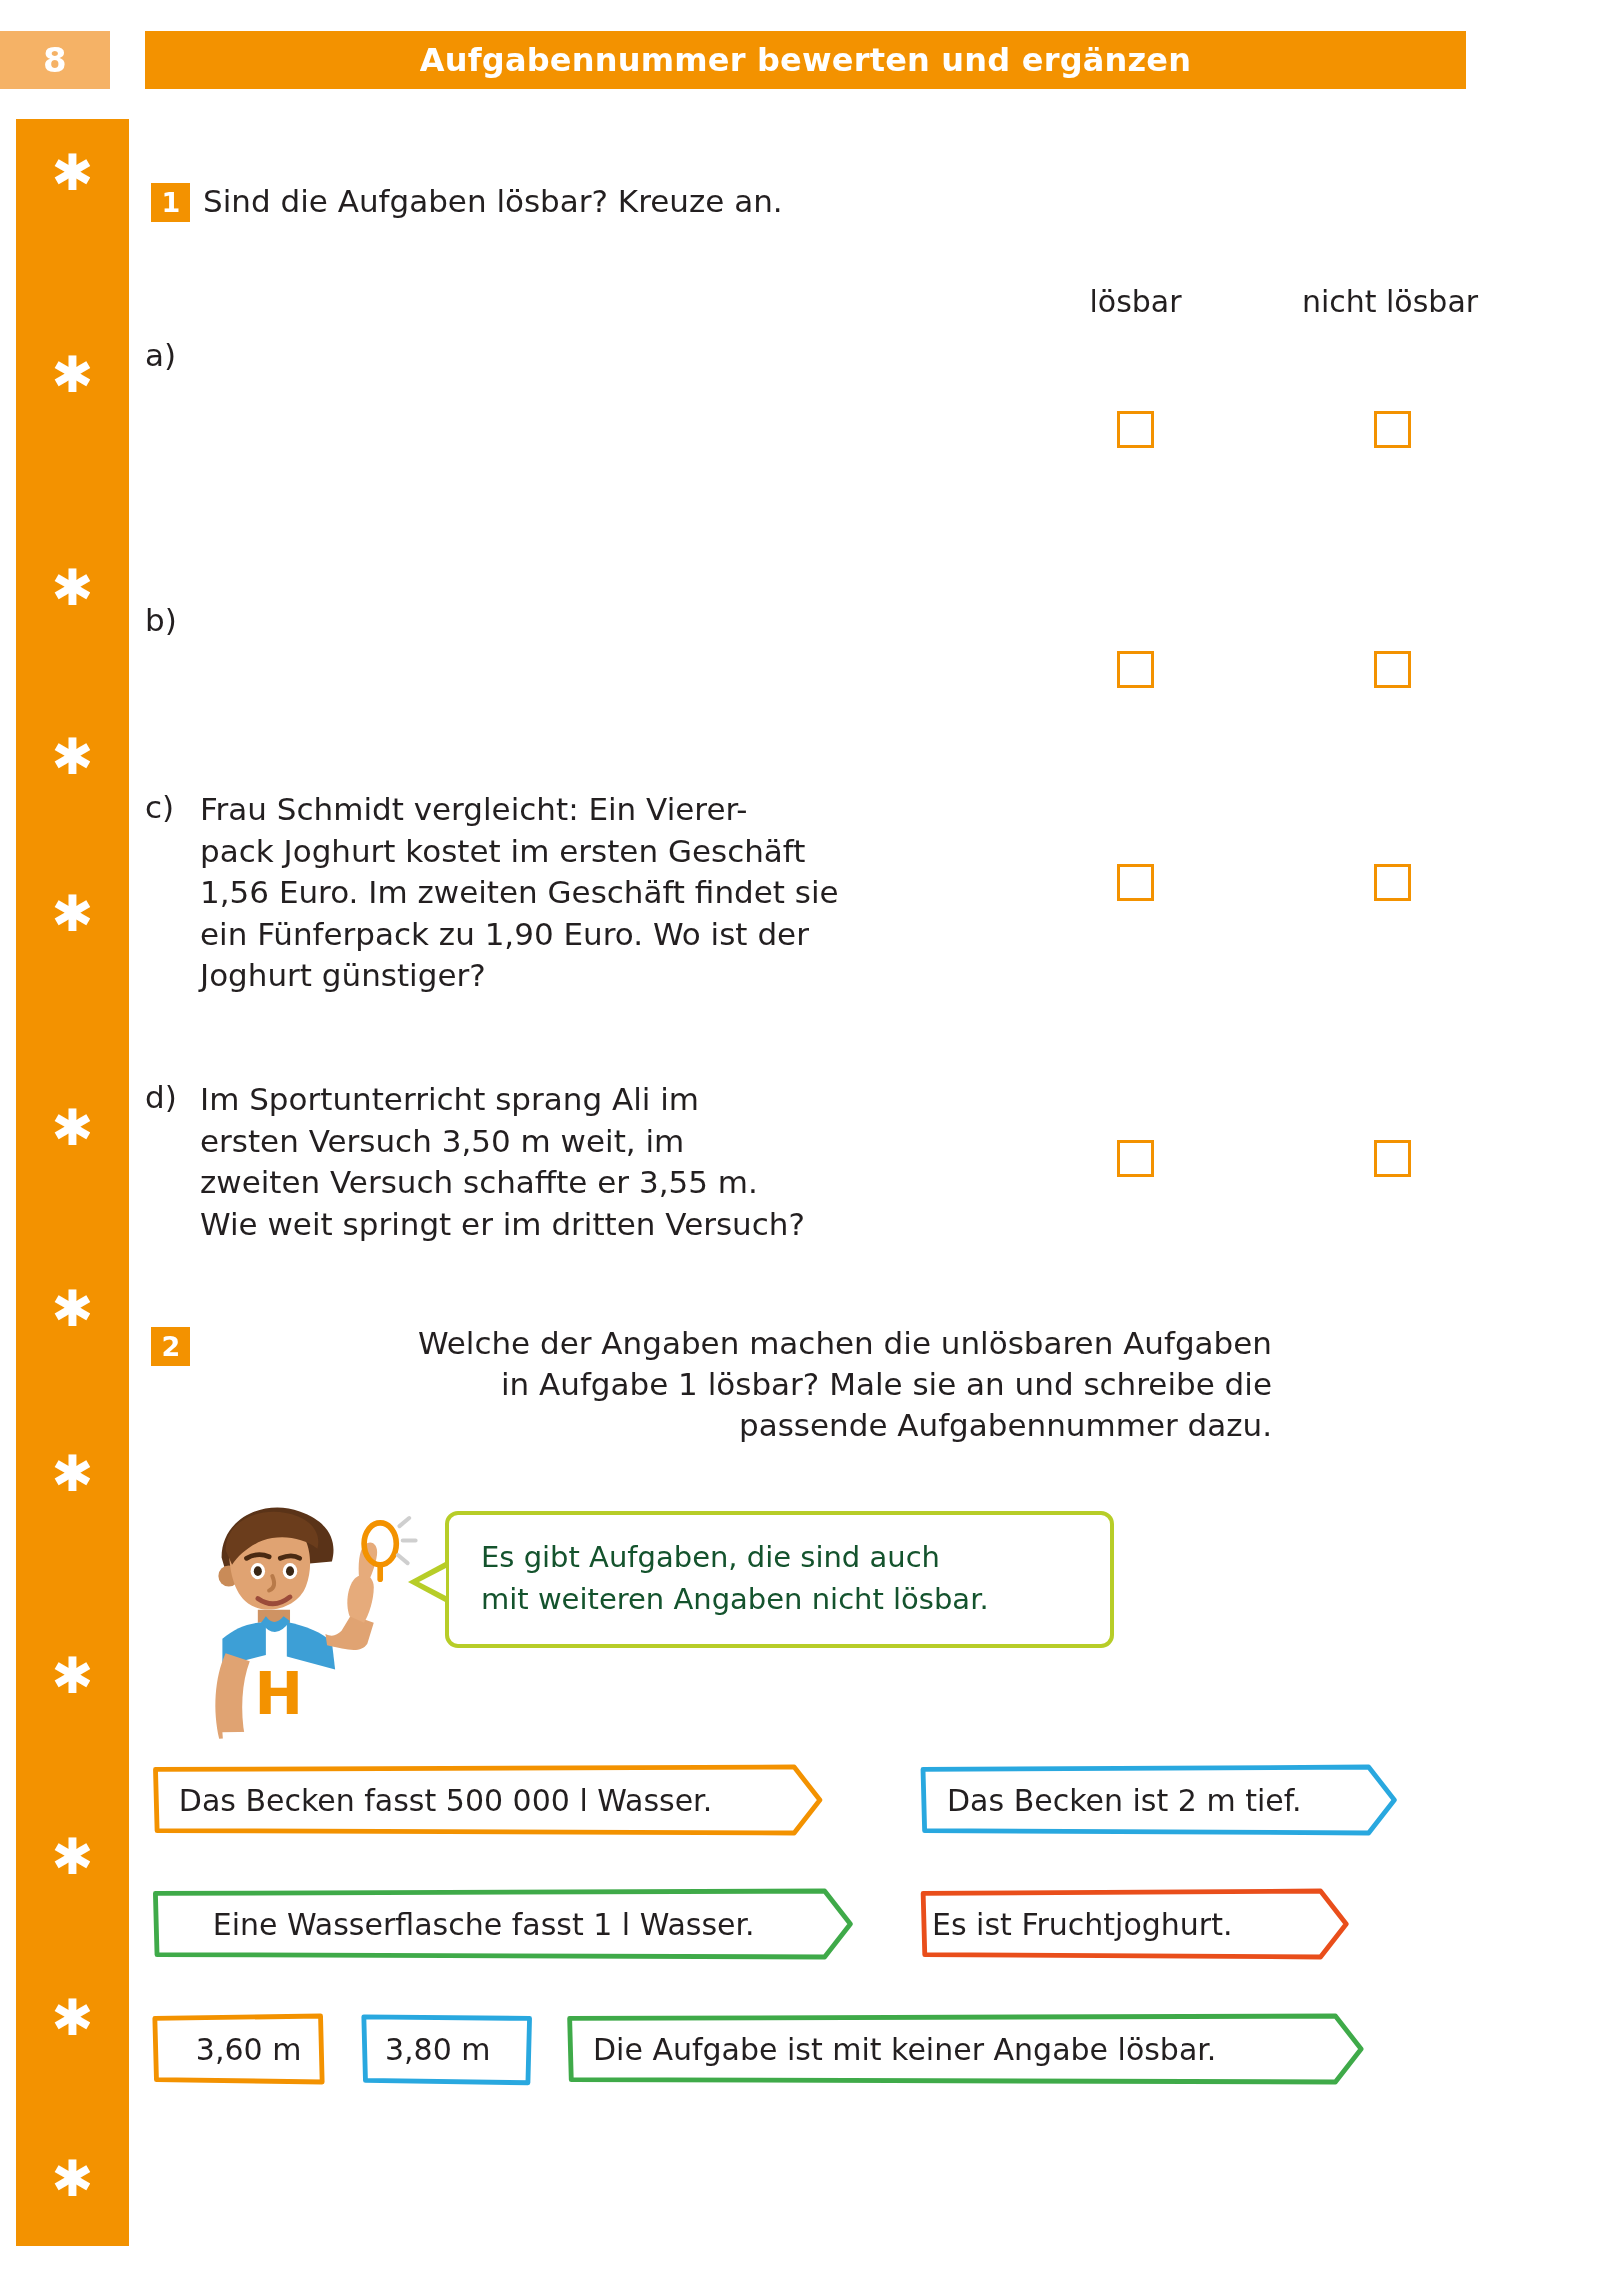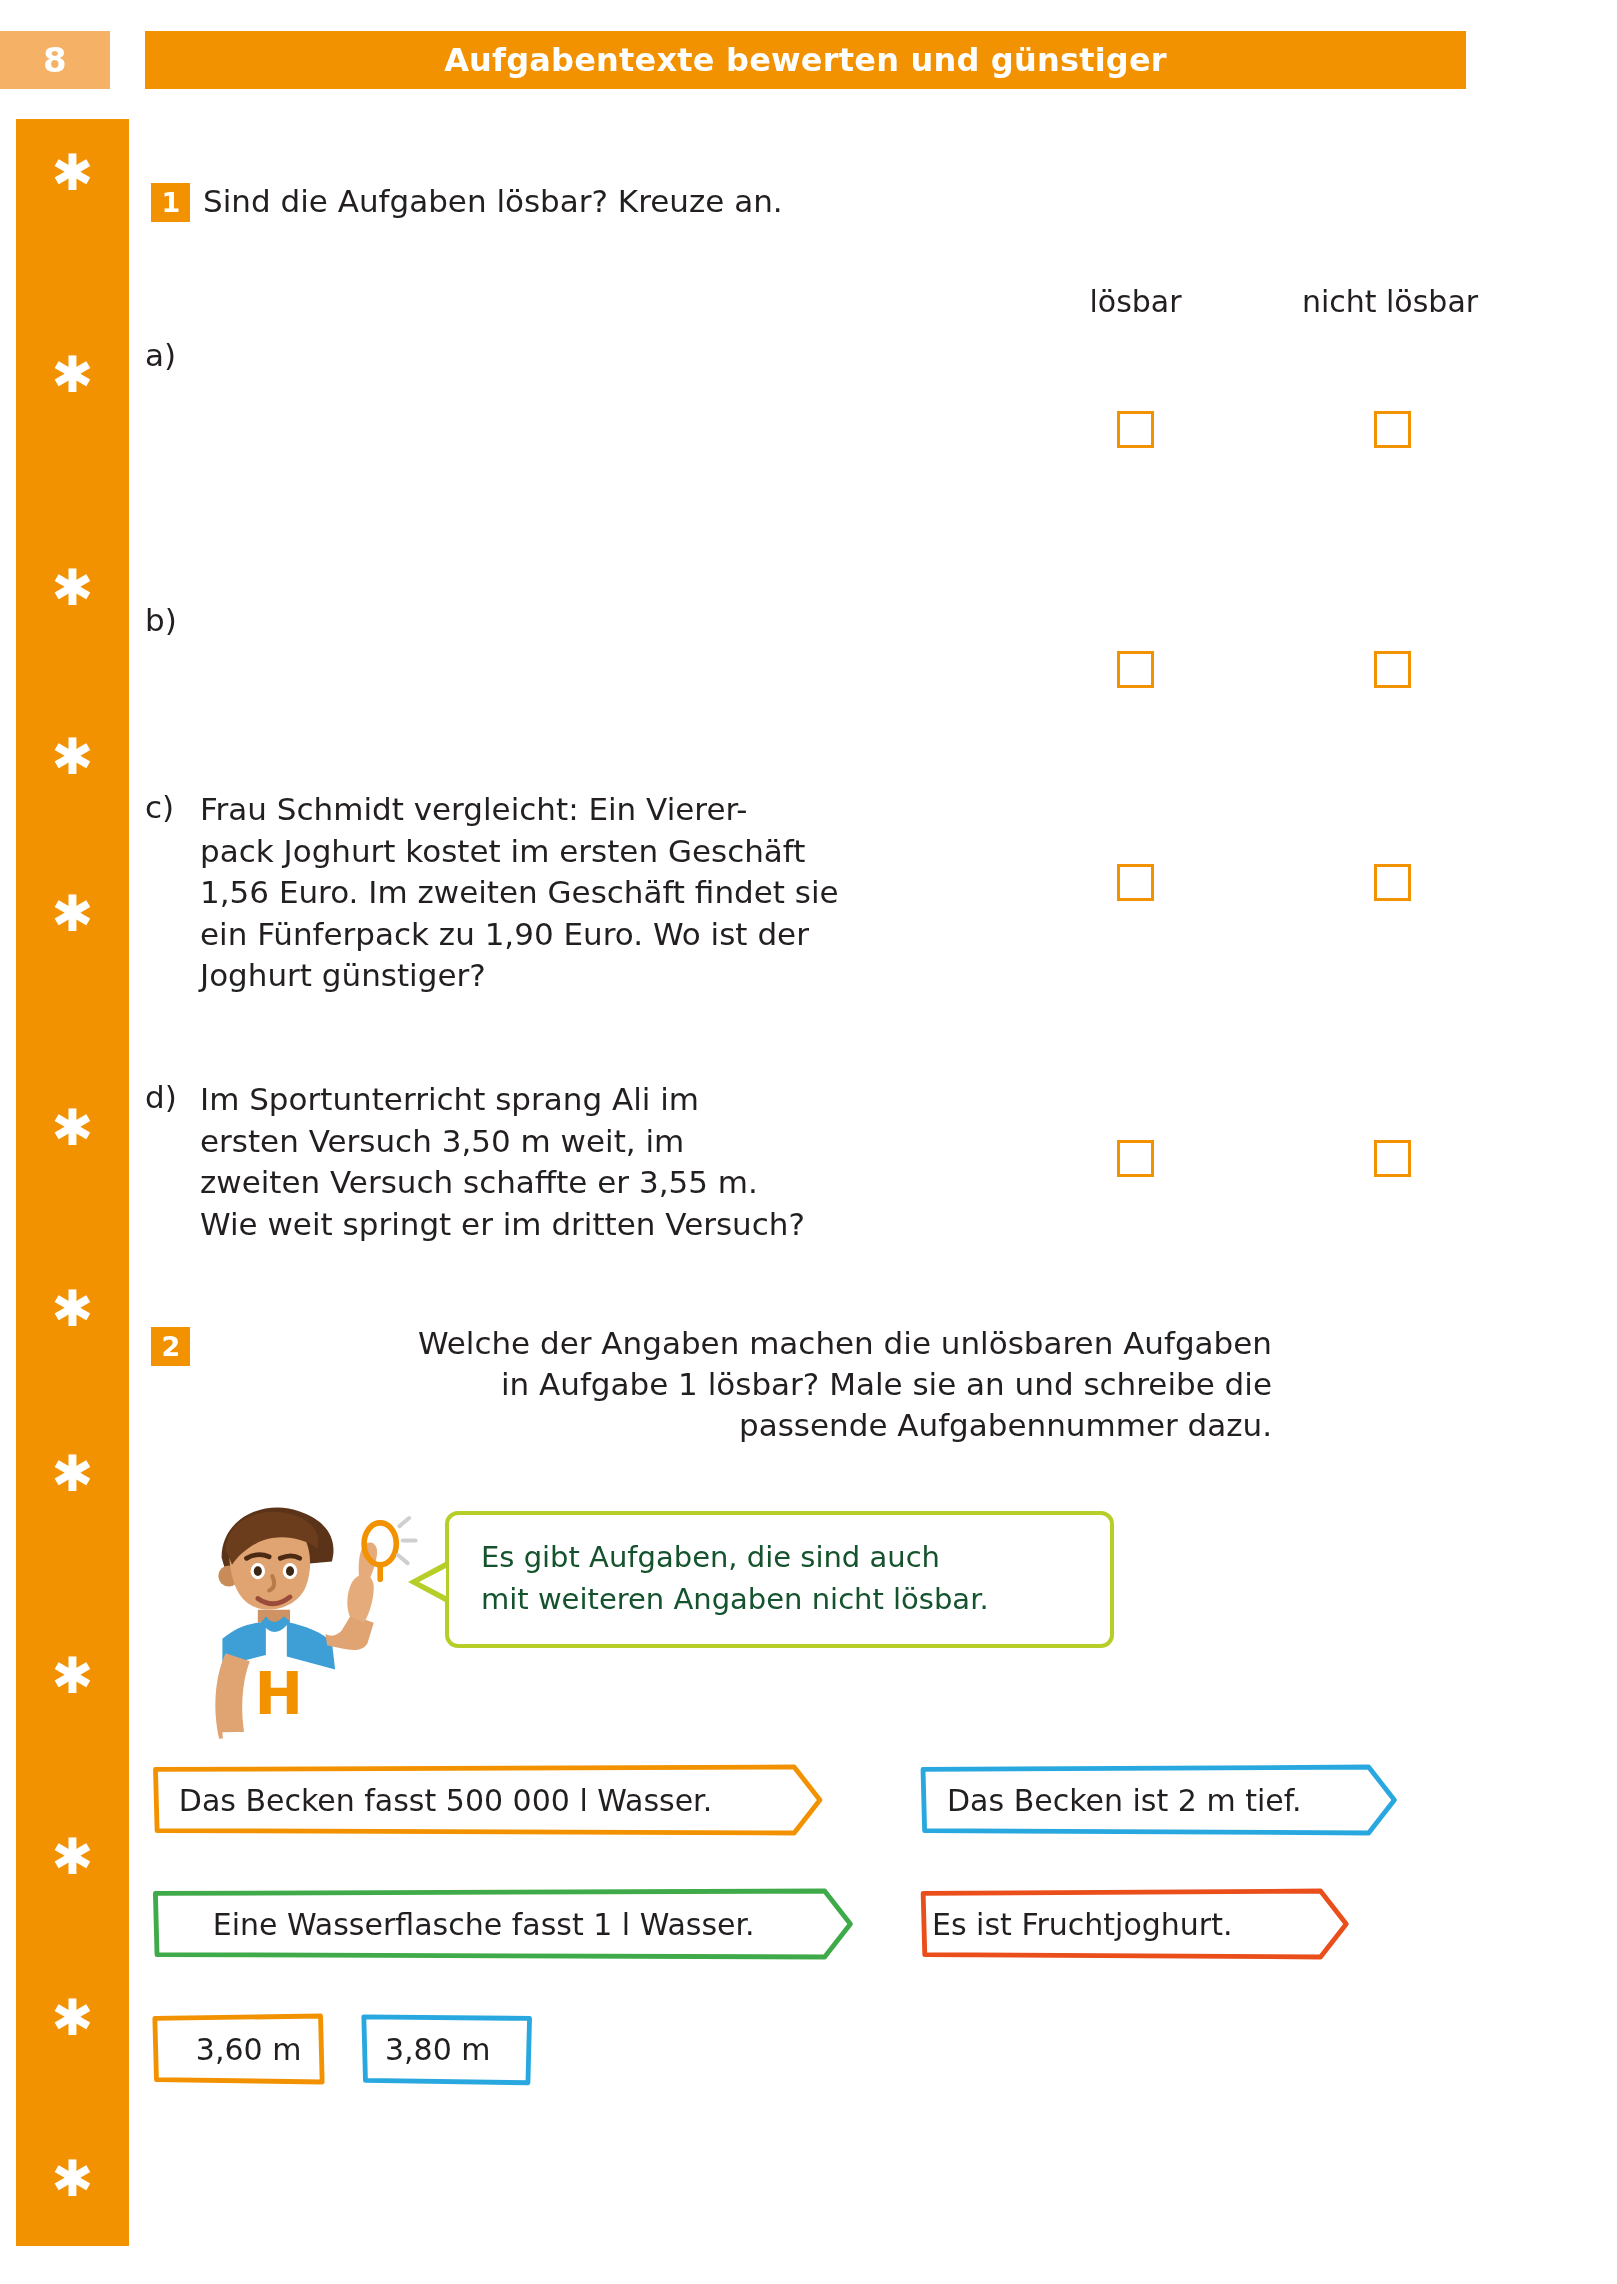--- a/index.html
+++ b/index.html
@@ -181,21 +181,21 @@
   
   .boy { position: absolute; }
 </style>
 </head>
 <body>
 
 <div id="page">
 
   <div class="page-number-box">8</div>
   <div class="header-bar">
-    <span class="header-title">Aufgabentexte bewerten und günstiger</span>
+    <span class="header-title">Aufgabennummer bewerten und ergänzen</span>
   </div>
 
   <div class="sidebar">
     <div class="star" style="top: 32px;">✱</div>
     <div class="star" style="top: 234px;">✱</div>
     <div class="star" style="top: 447px;">✱</div>
     <div class="star" style="top: 616px;">✱</div>
     <div class="star" style="top: 773px;">✱</div>
     <div class="star" style="top: 987px;">✱</div>
     <div class="star" style="top: 1168px;">✱</div>
@@ -335,16 +335,22 @@
       <div class="ribbon-label" style="left: 26px; top: 0; height: 74px; margin-left: 20px;">3,60 m</div>
     </div>
 
     <div class="ribbon-wrap" style="left: 214px; top: 1893px; width: 177px; height: 74px;">
       <svg class="ribbon-svg" width="177" height="74" viewBox="0 0 220 92" xmlns="http://www.w3.org/2000/svg">
         <path d="M6 6 L212 8 L210 88 L8 85 Z" fill="#ffffff" stroke="#29a8df" stroke-width="6" stroke-linejoin="round"></path>
       </svg>
       <div class="ribbon-label" style="left: 26px; top: 0; height: 74px;">3,80 m</div>
     </div>
 
+    <div class="ribbon-wrap" style="left: 419px; top: 1893px; width: 806px; height: 74px;">
+      <svg class="ribbon-svg" width="806" height="74" viewBox="0 0 1000 92" xmlns="http://www.w3.org/2000/svg">
+        <path d="M6 8 L958 5 L990 46 L958 87 L8 84 Z" fill="#ffffff" stroke="#3faa49" stroke-width="6" stroke-linejoin="round"></path>
+      </svg>
+      <div class="ribbon-label" style="left: 29px; top: 0; height: 74px;">Die Aufgabe ist mit keiner Angabe lösbar.</div>
+    </div>
 
   </div>
 </div>
 
 
 </body></html>

